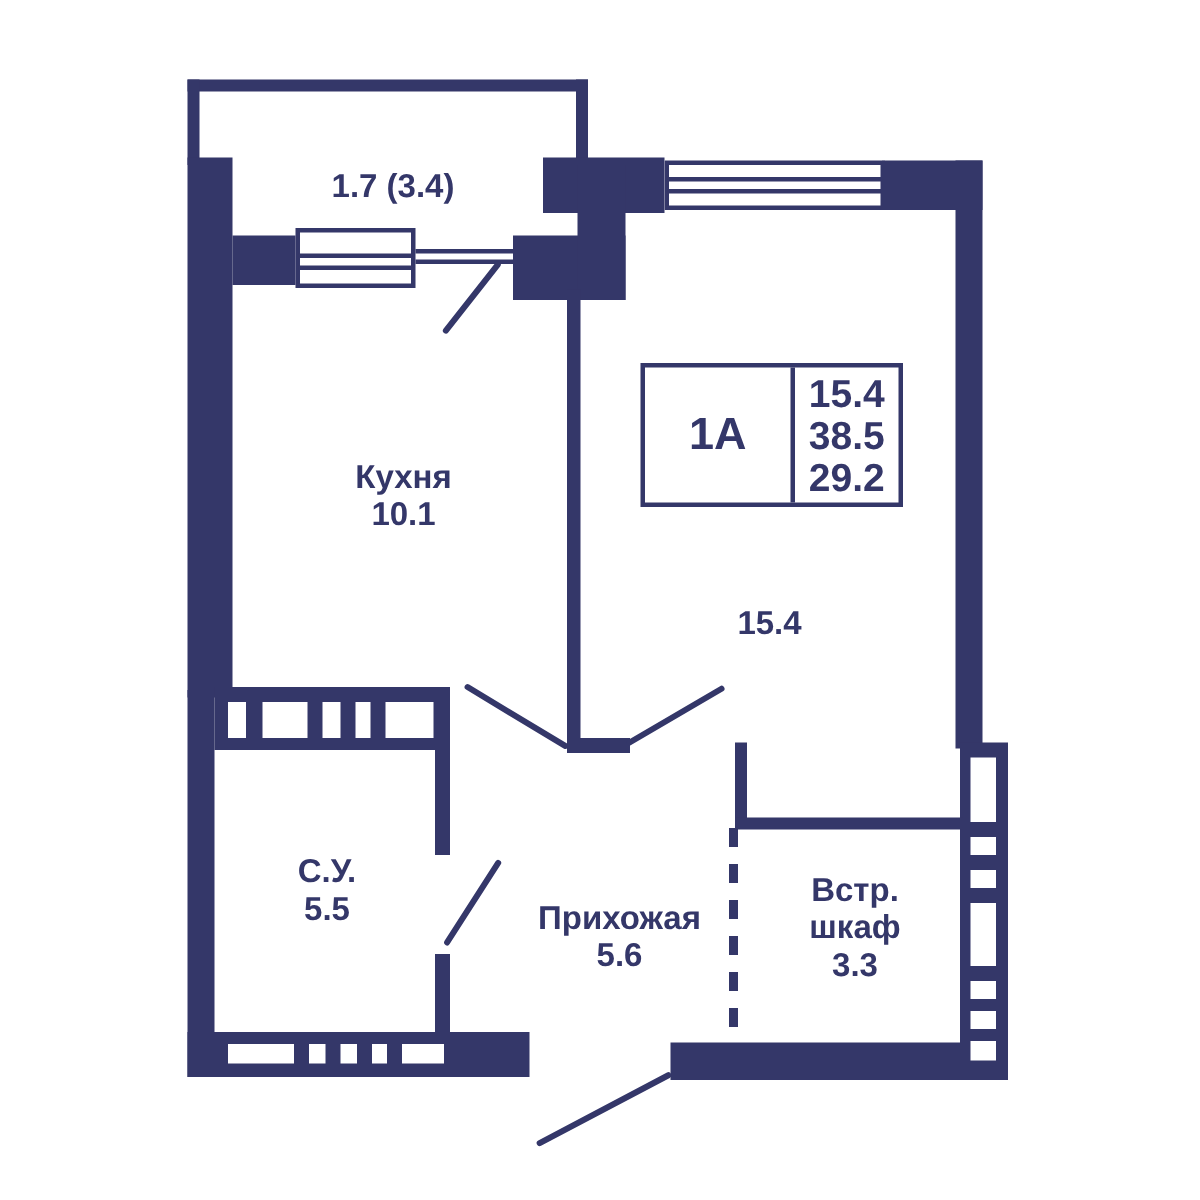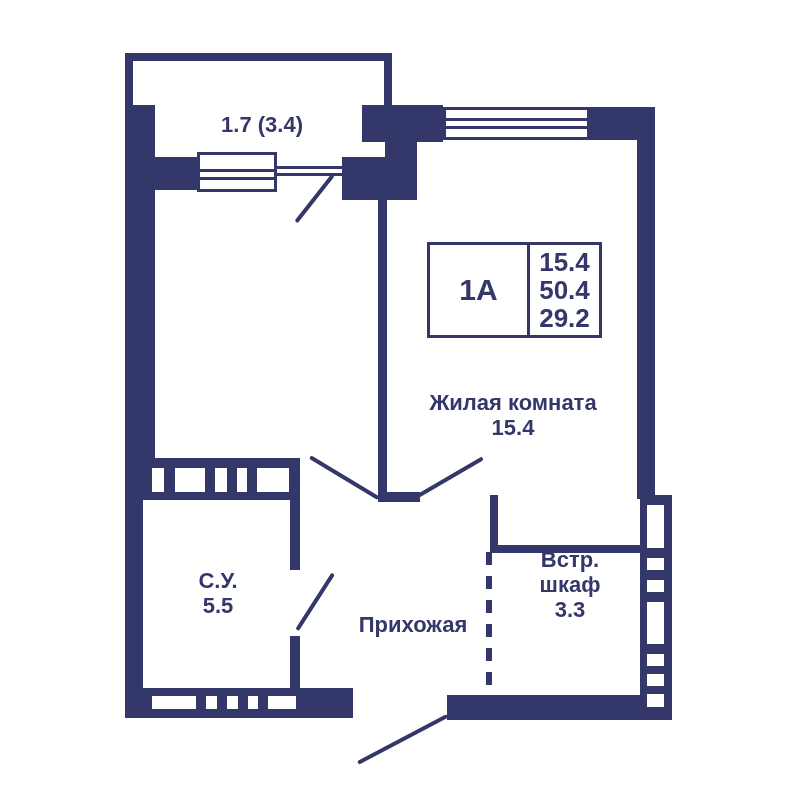--- a/index.html
+++ b/index.html
@@ -91,43 +91,47 @@
   <div class="leaf" style="left:418px;top:494px;width:75px;transform:rotate(-30.3deg);"></div>
   <div class="leaf" style="left:297px;top:628px;width:67px;transform:rotate(-57.3deg);"></div>
   <div class="leaf" style="left:358px;top:761px;width:101px;transform:rotate(-27.8deg);"></div>
 
   <div class="dash" style="left:486px;top:552px;height:143px;"></div>
 
   <div class="infobox">
     <div class="cell-type">1А</div>
     <div class="cell-areas">
       <div>15.4</div>
-      <div>50.4</div>
+      <div>38.5</div>
       <div>29.2</div>
     </div>
   </div>
 
   <div class="label" style="left:262px;top:124px;">
     <div>1.7 (3.4)</div>
   </div>
 
+  <div class="label" style="left:269px;top:330px;">
+    <div>Кухня</div>
+    <div>10.1</div>
+  </div>
 
   <div class="label" style="left:513px;top:415px;">
-    <div>Жилая комната</div>
     <div>15.4</div>
   </div>
 
   <div class="label" style="left:218px;top:593px;">
     <div>С.У.</div>
     <div>5.5</div>
   </div>
 
   <div class="label" style="left:413px;top:624px;">
     <div>Прихожая</div>
+    <div>5.6</div>
   </div>
 
-  <div class="label" style="left:570px;top:584px;">
+  <div class="label" style="left:570px;top:618px;">
     <div>Встр.</div>
     <div>шкаф</div>
     <div>3.3</div>
   </div>
 
 </div>
 
 </body></html>

